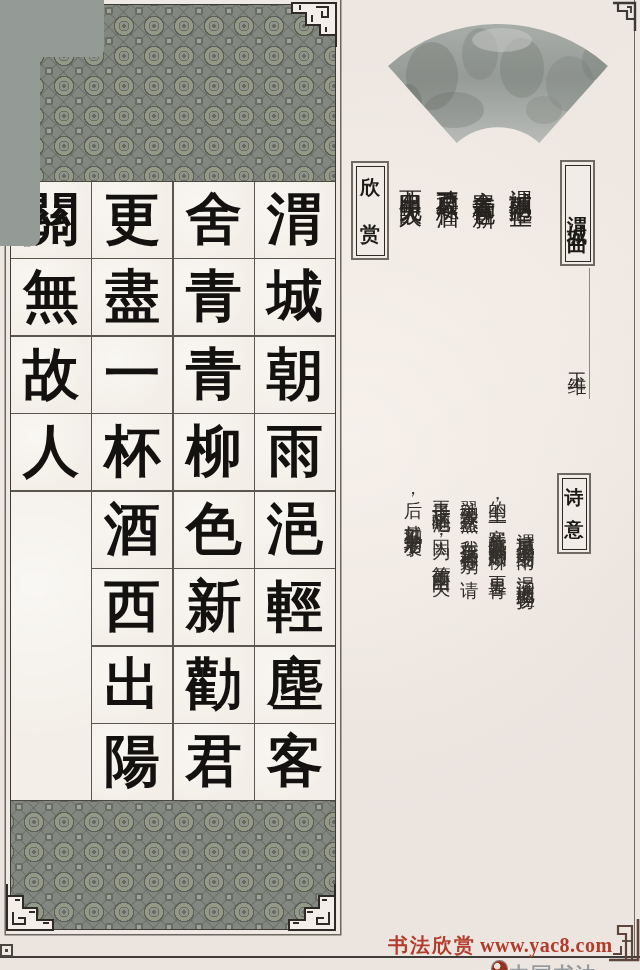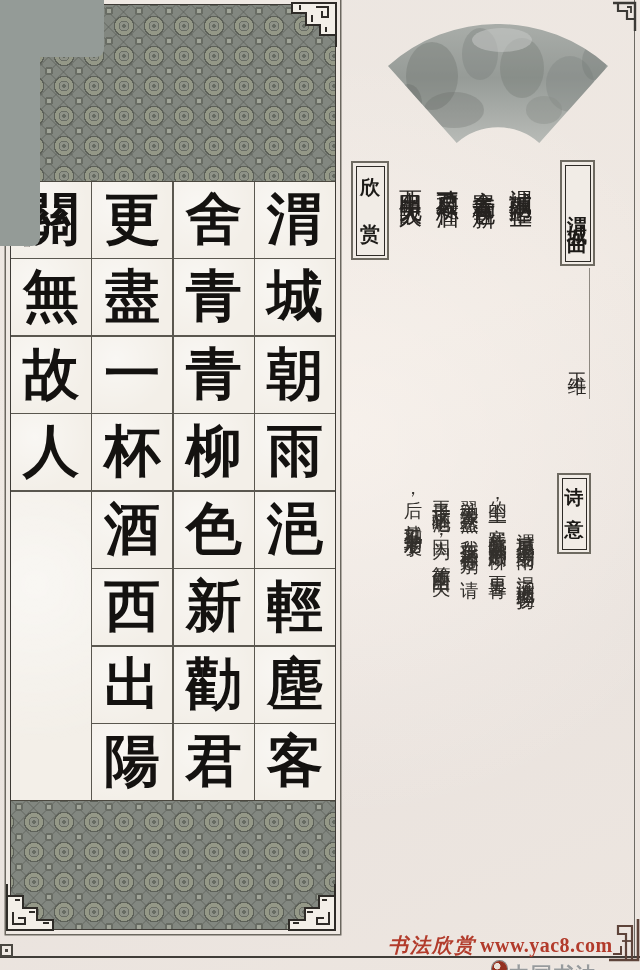--- a/index.html
+++ b/index.html
@@ -112,21 +112,21 @@
   
   #border-right { position:absolute; left:634px; top:0; width:1.2px; height:957px; background:#6d6a64; }
   #border-bottom { position:absolute; left:0; top:956px; width:640px; height:2.2px; background:#403d38; }
   #fret-tr { position:absolute; left:612px; top:0; }
   #fret-bl { position:absolute; left:0; top:944px; width:13px; height:13px; border:2.2px solid #4a4741; background:#efe9e3;
              display:flex; align-items:center; justify-content:center; }
   #fret-bl::after { content:""; width:3.5px; height:3.5px; background:#4a4741; }
   #fret-br { position:absolute; left:609px; top:919px; z-index:4; }
 
   #footer { position:absolute; left:388px; top:932px; width:250px; height:26px; color:#b23b2b; }
-  #footer .site { font-size:20px; font-weight:700; letter-spacing:2px;font-style:italic; }
+  #footer .site { font-size:20px; font-weight:700; letter-spacing:2px; }
   #footer .url  { font-size:20px; font-weight:700; margin-left:4px; letter-spacing:.5px; }
   #watermark {
     position:absolute; left:492px; top:923px; z-index:5;
     display:flex; align-items:flex-start; gap:2px;margin-top:38px;
   }
   #wm-logo {
     width:15px; height:15px; border-radius:50%;
     background:radial-gradient(circle at 35% 35%, #e9e2da 0 3px, #93301f 3.5px);
     box-shadow:0 0 0 1px #7d7f80;
   }

